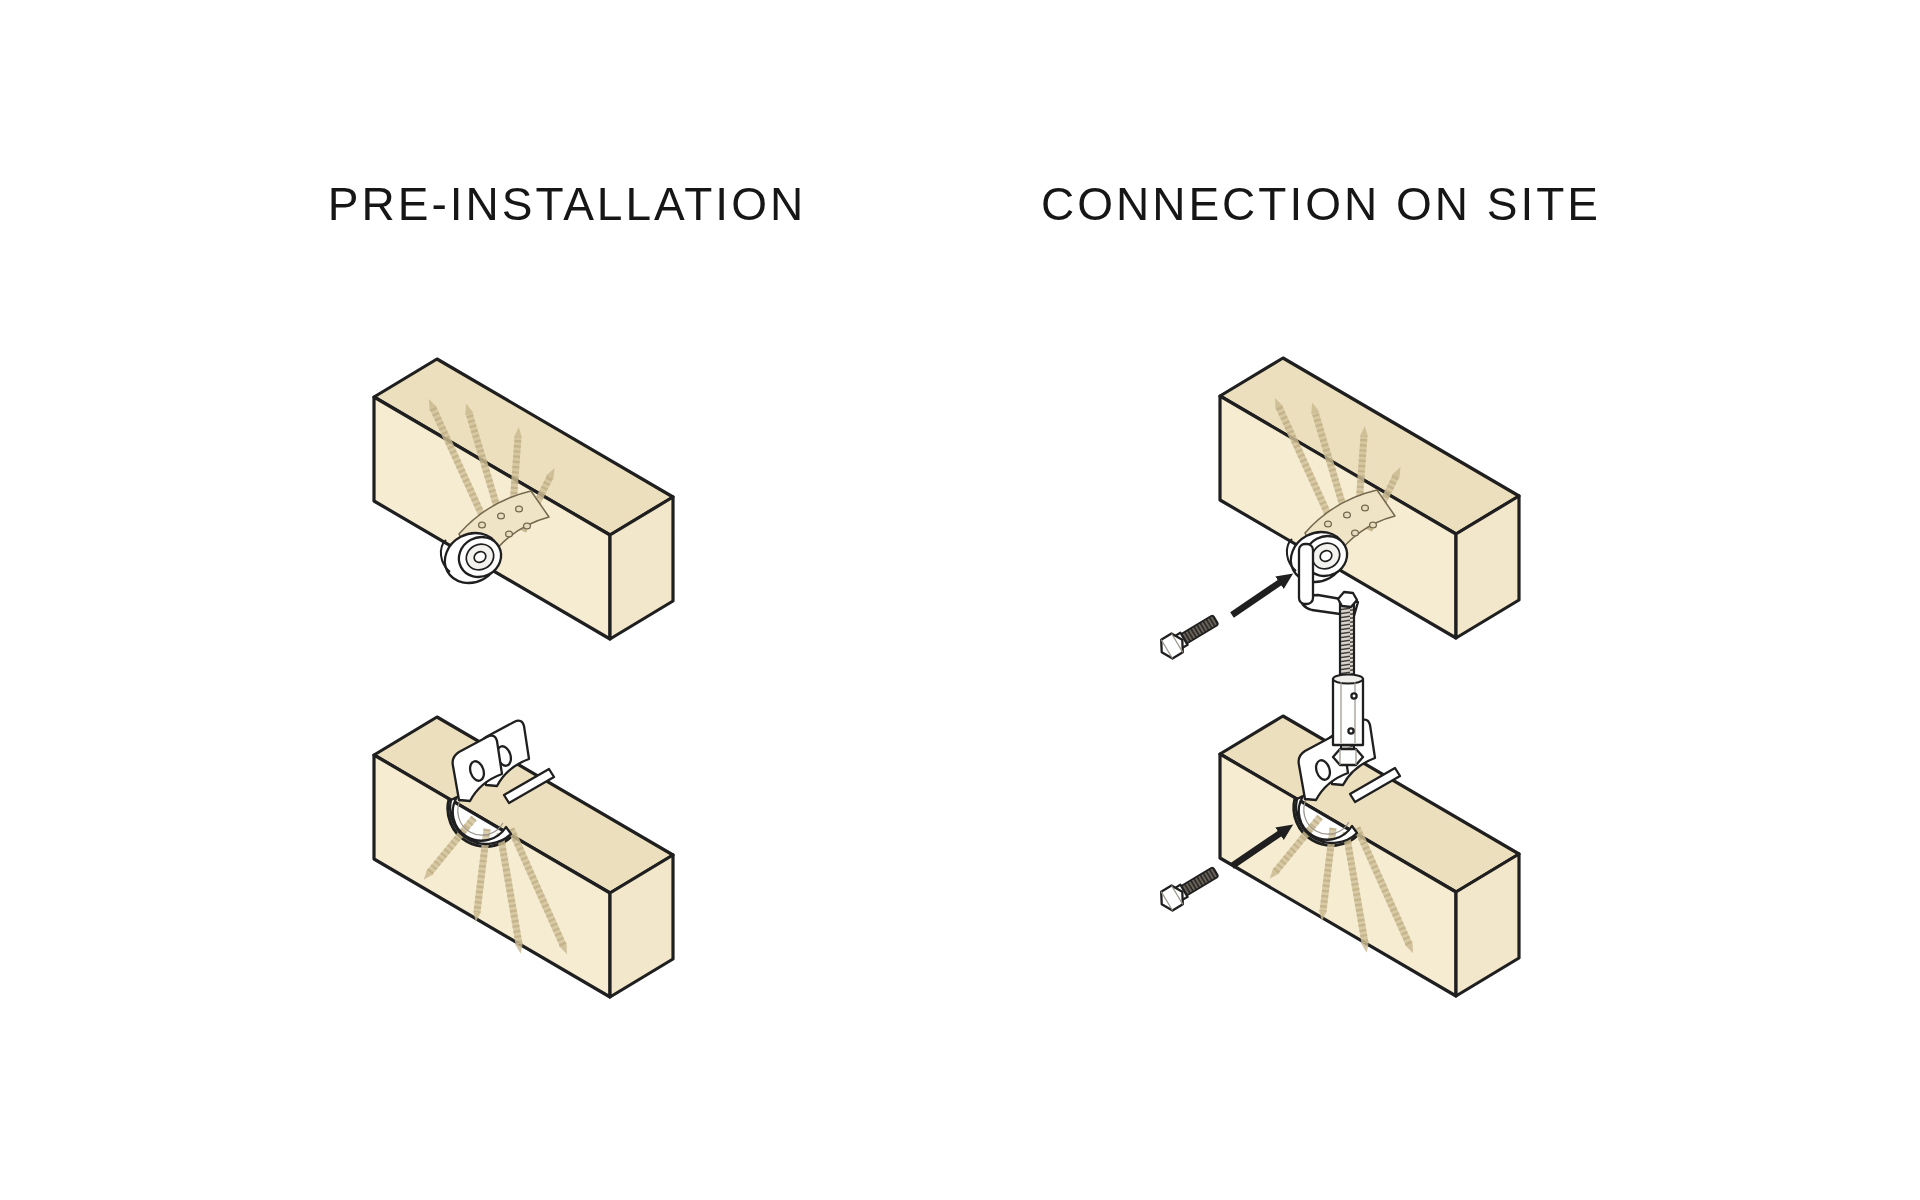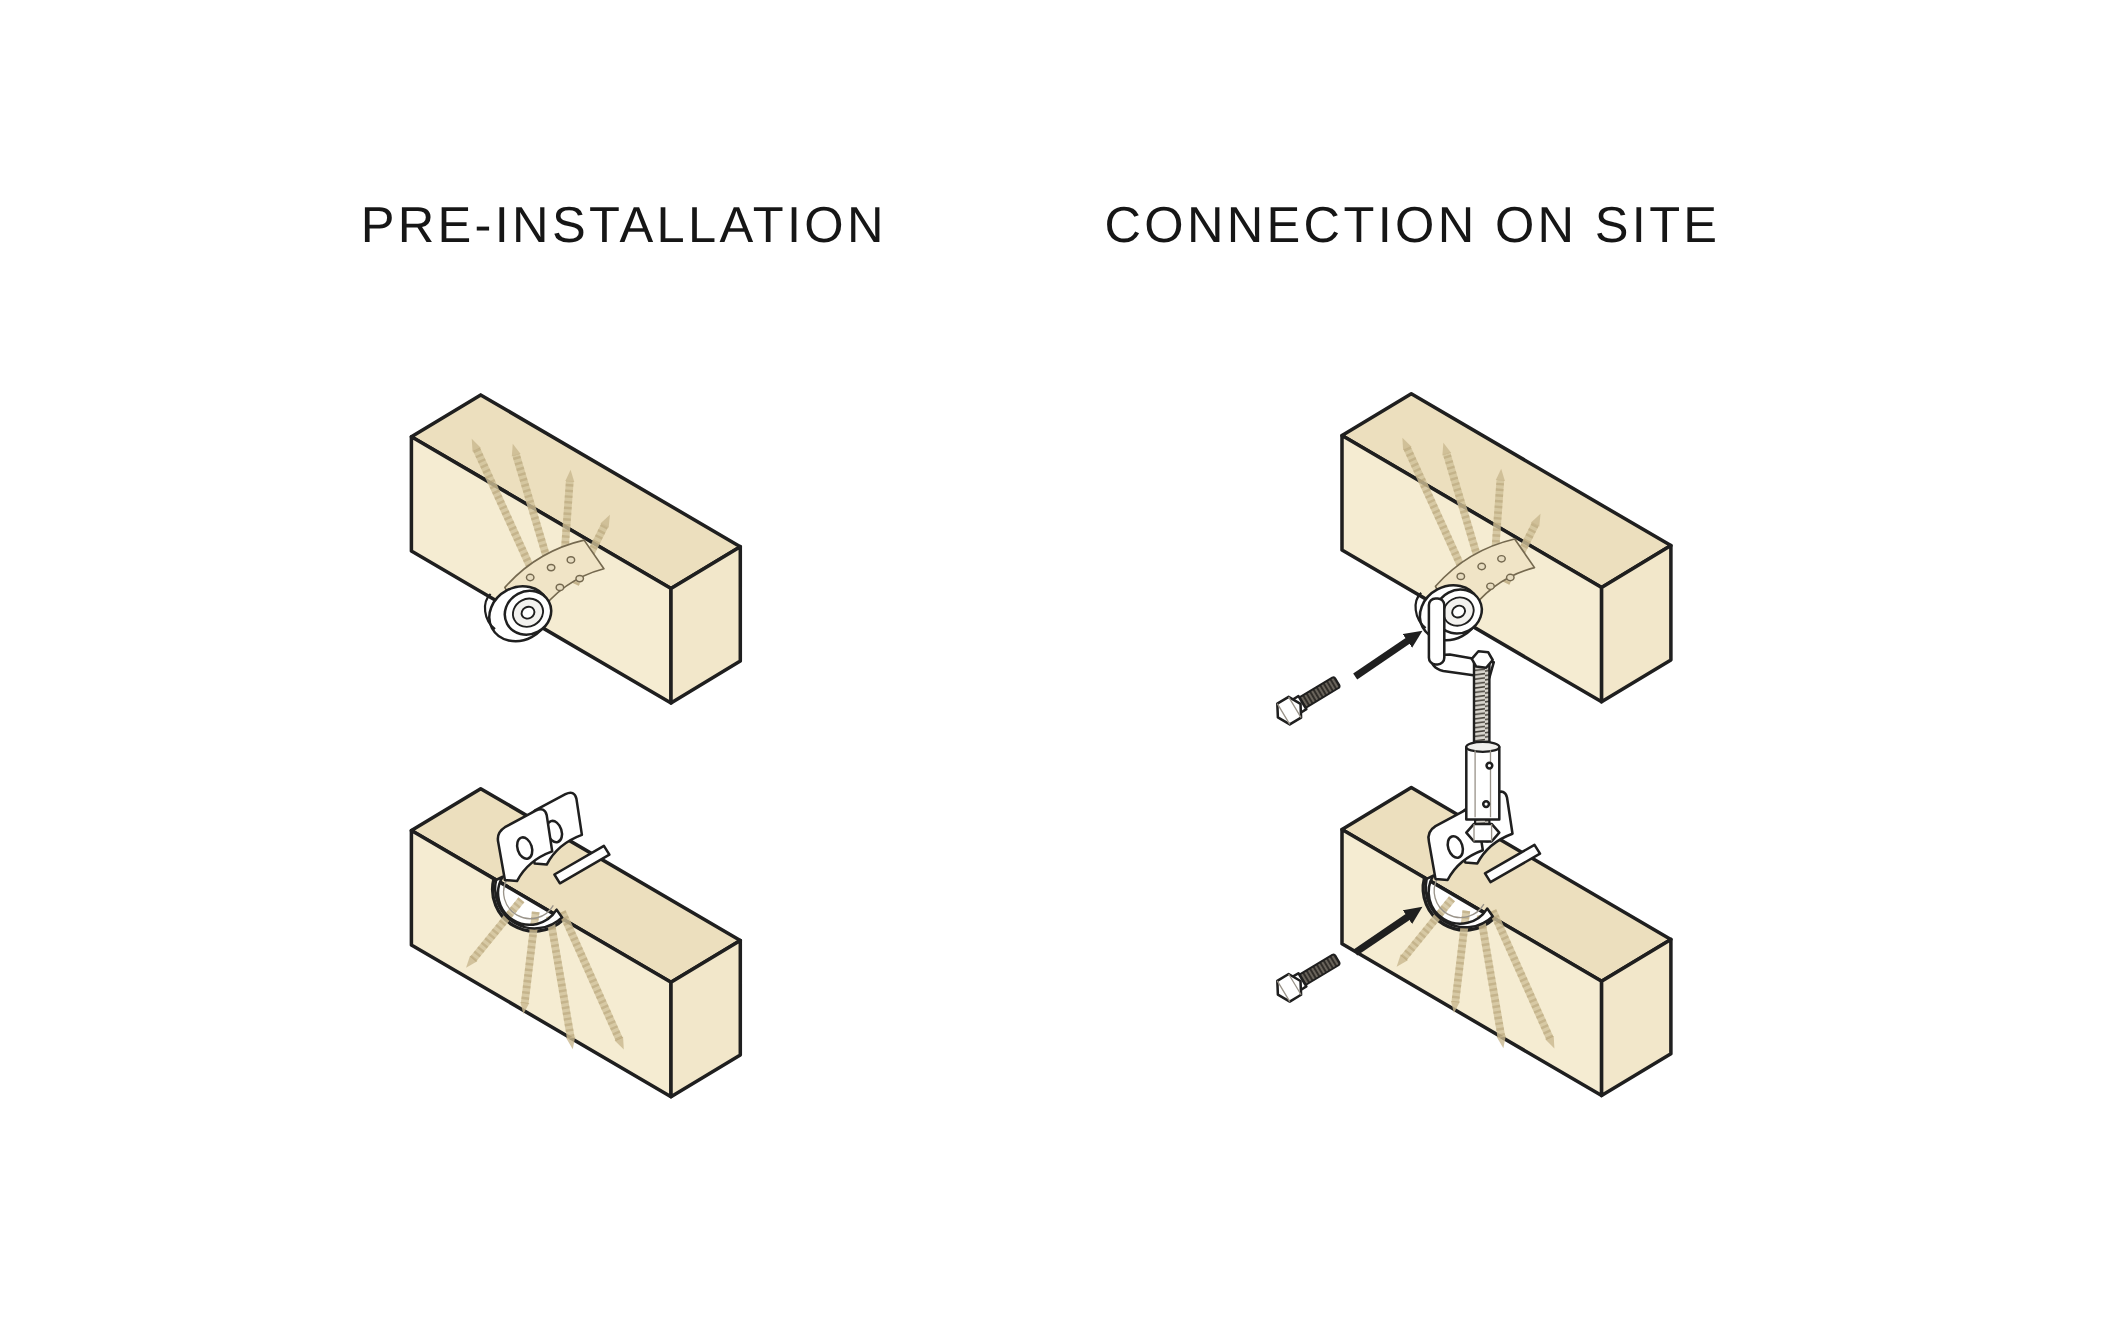--- a/index.html
+++ b/index.html
@@ -140,13 +140,13 @@
     <use href="#hexBolt" transform="translate(326,647) rotate(-31)"></use>
     <path class="arrow" d="M386,616 L436,582" marker-end="url(#arrowHead)"></path>
 
     <use href="#hexBolt" transform="translate(326,899) rotate(-31)"></use>
     <path class="arrow" d="M386,867 L436,833" marker-end="url(#arrowHead)"></path>
   </g>
 </svg>
 
 <div class="fig-title" style="left:523px;margin-left:44px;">PRE-INSTALLATION</div>
 
-<div class="fig-title" style="left:1284px;">CONNECTION ON SITE</div>
+<div class="fig-title" style="left:1321px;">CONNECTION ON SITE</div>
 
 </body></html>

